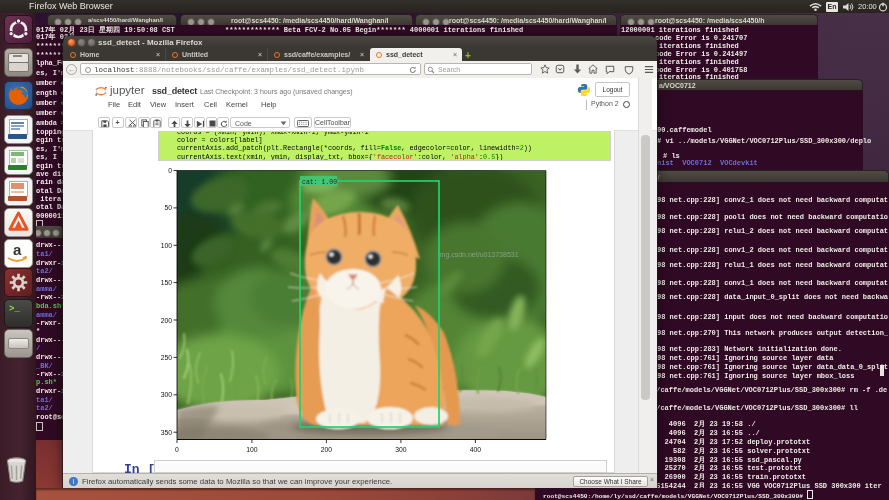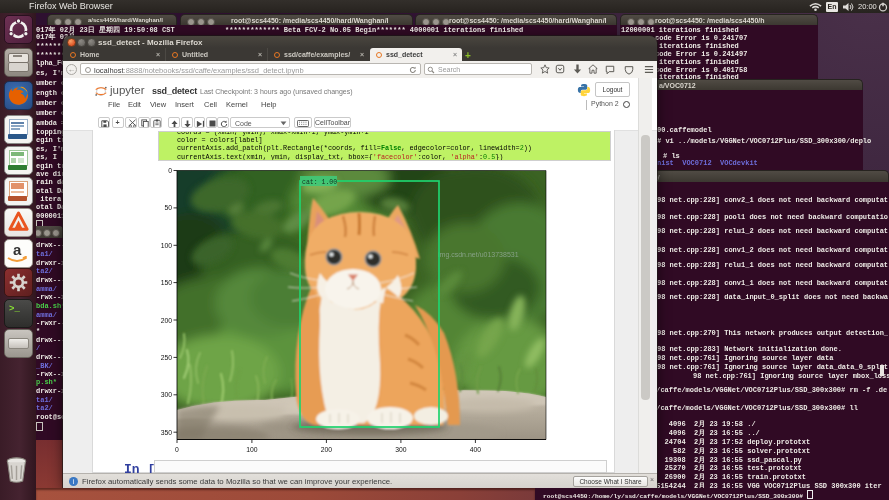--- a/index.html
+++ b/index.html
@@ -144,25 +144,26 @@
   <span class="ttl" style="left:10px;color:#8f8b84;">ly</span>
 </div>
 <div class="abs" style="left:643px;top:186px;width:246px;height:314px;z-index:6;overflow:hidden;">
   <div class="tl" style="left:14px;top:10px;">98 net.cpp:228] conv2_1 does not need backward computat</div>
   <div class="tl" style="left:14px;top:27px;">98 net.cpp:228] pool1 does not need backward computatio</div>
   <div class="tl" style="left:14px;top:41px;">98 net.cpp:228] relu1_2 does not need backward computat</div>
   <div class="tl" style="left:14px;top:60px;">98 net.cpp:228] conv1_2 does not need backward computat</div>
   <div class="tl" style="left:14px;top:75px;">98 net.cpp:228] relu1_1 does not need backward computat</div>
   <div class="tl" style="left:14px;top:93px;">98 net.cpp:228] conv1_1 does not need backward computat</div>
   <div class="tl" style="left:14px;top:107px;">98 net.cpp:228] data_input_0_split does not need backwa</div>
+  <div class="tl" style="left:14px;top:127px;">98 net.cpp:228] input does not need backward computatio</div>
   <div class="tl" style="left:14px;top:143px;">98 net.cpp:270] This network produces output detection_</div>
   <div class="tl" style="left:14px;top:159px;">98 net.cpp:283] Network initialization done.</div>
   <div class="tl" style="left:14px;top:168px;">98 net.cpp:761] Ignoring source layer data</div>
   <div class="tl" style="left:14px;top:177px;">98 net.cpp:761] Ignoring source layer data_data_0_split</div>
-  <div class="tl" style="left:14px;top:186px;margin-left:36px;">98 net.cpp:761] Ignoring source layer mbox_loss</div>
+  <div class="tl" style="left:14px;top:186px;">98 net.cpp:761] Ignoring source layer mbox_loss</div>
   <div class="tl" style="left:9px;top:200px;">d/caffe/models/VGGNet/VOC0712Plus/SSD_300x300# rm -f .de</div>
   <div class="tl" style="left:9px;top:218px;">d/caffe/models/VGGNet/VOC0712Plus/SSD_300x300# ll</div>
   <div class="tl" style="left:9px;top:234px;">    4096  2月 23 19:58 ./</div>
   <div class="tl" style="left:9px;top:243px;text-align:right;">    4096  2月 23 16:55 ../</div>
   <div class="tl" style="left:9px;top:251.5px;">   24704  2月 23 17:52 deploy.prototxt</div>
   <div class="tl" style="left:9px;top:260.5px;">     582  2月 23 16:55 solver.prototxt</div>
   <div class="tl" style="left:9px;top:269.5px;">   19308  2月 23 16:55 ssd_pascal.py</div>
   <div class="tl" style="left:9px;top:278px;">   25270  2月 23 16:55 test.prototxt</div>
   <div class="tl" style="left:9px;top:286.5px;">   26900  2月 23 16:55 train.prototxt</div>
   <div class="tl" style="left:9px;top:295.5px;">05154244  2月 23 16:55 VGG_VOC0712Plus_SSD_300x300_iter_</div>
@@ -204,21 +205,21 @@
         <span style="position:absolute;left:16px;top:2.5px;font-weight:bold;">ssd_detect</span>
         <span class="tabx" style="left:83px;color:#8a8a8a;">×</span>
       </div>
    <div class="abs" style="left:402px;top:2px;color:#8cc027;font-size:10px;font-weight:bold;">+</div>
  </div>
 
  <div class="abs" style="left:0;top:25px;width:594px;height:17px;background:#f2f0ed;border-bottom:1px solid #c9c6c1;">
    <div class="abs" style="left:3px;top:2.5px;width:11px;height:11px;border-radius:50%;border:1px solid #a9a6a1;color:#8a8781;font-size:8px;text-align:center;line-height:10px;box-sizing:border-box;">←</div>
    <div class="abs" style="left:17px;top:2px;width:341px;height:12px;background:#fff;border:1px solid #b9b6b1;border-radius:2px;box-sizing:border-box;">
      <span style="position:absolute;left:3.5px;top:2.5px;width:6px;height:6px;border-radius:50%;border:1px solid #9a9792;box-sizing:border-box;"></span>
-     <span style="position:absolute;left:13px;top:1.5px;font-size:7.5px;color:#3a3a3a;">localhost<span style="color:#9a9a9a;">:8888/notebooks/ssd/caffe/examples/ssd_detect.ipynb</span></span>
+     <span style="position:absolute;left:13px;top:1.5px;font-size:7.5px;color:#3a3a3a;font-family:Liberation Mono, monospace;">localhost<span style="color:#9a9a9a;">:8888/notebooks/ssd/caffe/examples/ssd_detect.ipynb</span></span>
      <svg width="8" height="8" viewBox="0 0 12 12" style="position:absolute;right:3px;top:2px;">
           <path d="M9.5 6 a3.7 3.7 0 1 1 -1.2 -2.7" fill="none" stroke="#8a8781" stroke-width="1.6"></path>
           <path d="M9.8 1 L10 4.2 L6.8 3.8 Z" fill="#8a8781"></path>
         </svg>
    </div>
    <div class="abs" style="left:361px;top:2px;width:108px;height:12px;background:#fff;border:1px solid #b9b6b1;border-radius:2px;box-sizing:border-box;">
      <svg width="8" height="8" viewBox="0 0 12 12" style="position:absolute;left:2px;top:2px;">
           <circle cx="5" cy="5" r="3.2" fill="none" stroke="#8a8781" stroke-width="1.4"></circle>
           <path d="M7.5 7.5 L10.5 10.5" stroke="#8a8781" stroke-width="1.6"></path>
         </svg>

